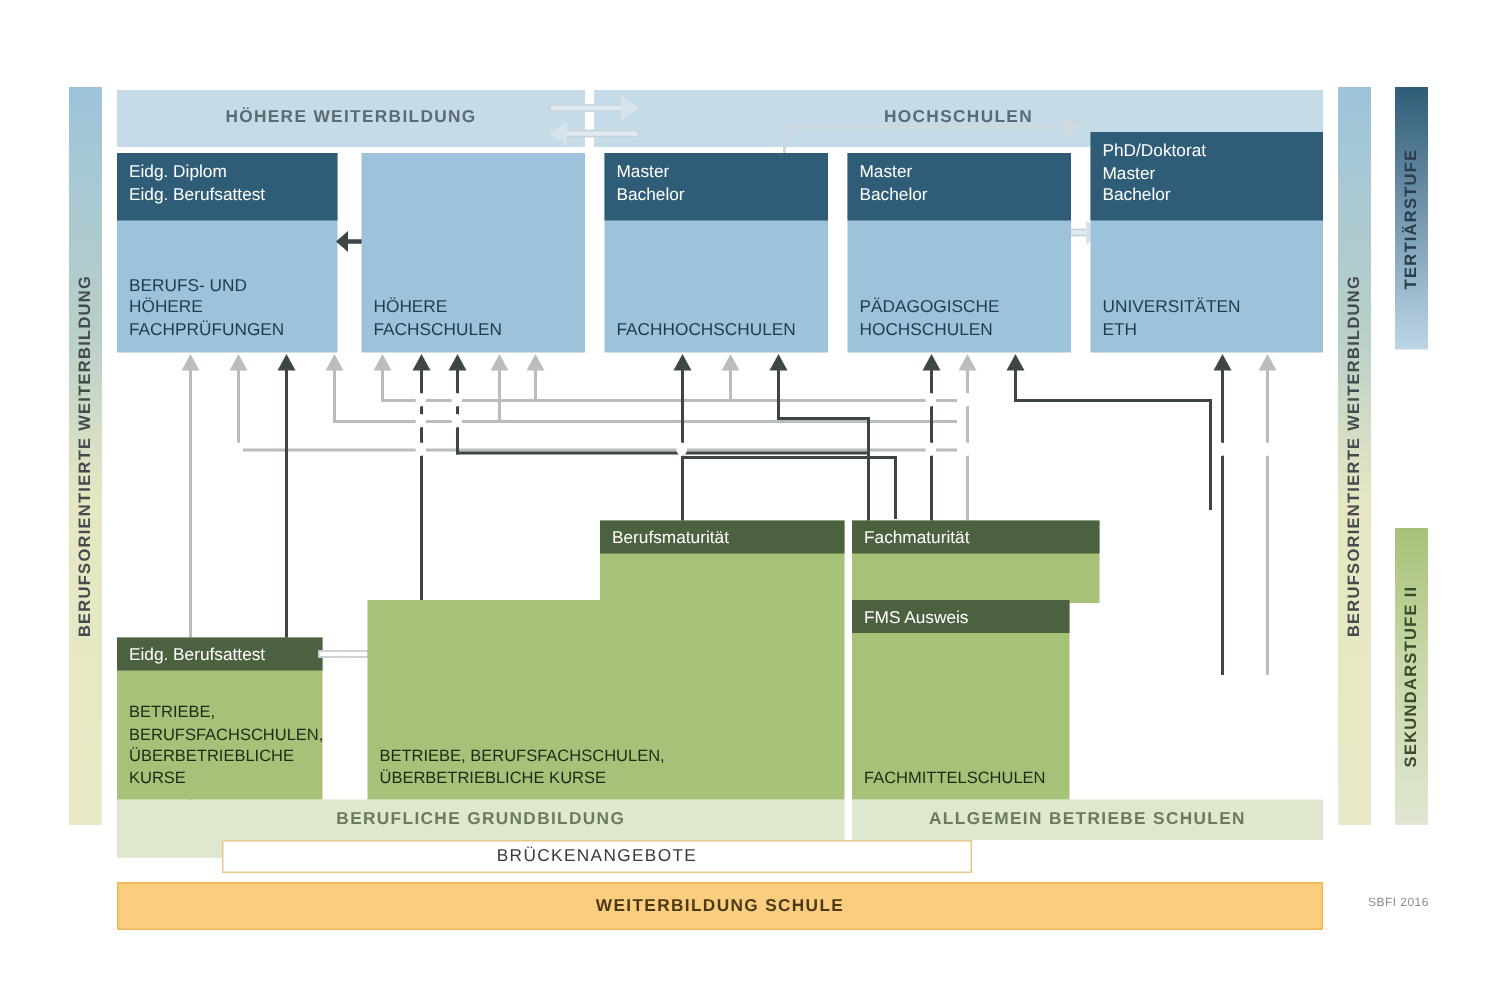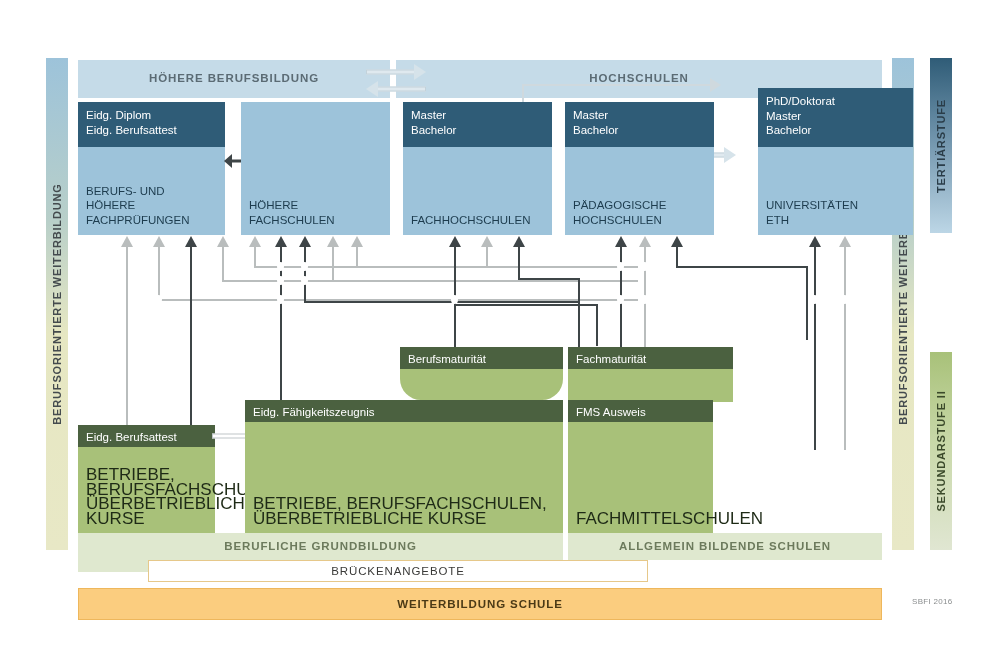--- a/index.html
+++ b/index.html
@@ -75,21 +75,21 @@
     color: #ffffff;
     font-size: 11.5px;
     line-height: 14.5px;
     padding: 5px 8px 6px 8px;
     box-sizing: border-box;
   }
   .green-foot {
     position: absolute;
     left: 8px; right: 6px; bottom: 7px;
     color: #1e2a16;
-    font-size: 17px;
+    font-size: 11px;
     line-height: 14.5px;
   }
 
   
   .bridge {
     background: #ffffff;
     border: 1px solid #e6c88a;
   }
   .bridge-label {
     position: absolute; left:0; right:0; top: 4px;
@@ -209,21 +209,21 @@
 
   <div class="abs vbar bar-tert" style="left:930px; top:58px; width:22px; height:175px;">
     <span class="vbar-text">TERTIÄRSTUFE</span>
   </div>
 
   <div class="abs vbar bar-sek" style="left:930px; top:352px; width:22px; height:198px;">
     <span class="vbar-text">SEKUNDARSTUFE II</span>
   </div>
 
   <div class="abs tert-banner" style="left:78px; top:60px; width:312px; height:38px;">
-    <div class="tert-banner-label">HÖHERE BERUFSBILDUNG</div>
+    <div class="tert-banner-label">HÖHERE WEITERBILDUNG</div>
   </div>
   <div class="abs tert-banner" style="left:396px; top:60px; width:486px; height:38px;">
     <div class="tert-banner-label">HOCHSCHULEN</div>
   </div>
 
   <div class="abs flatarrow" style="left:366px; top:65px; width:60px; height:14px;">
     <div class="shaft" style="width:50px;"></div>
     <div class="head-r"></div>
   </div>
   <div class="abs flatarrow" style="left:366px; top:82px; width:60px; height:14px;">
@@ -279,21 +279,21 @@
     <div class="blue-head" style="height:45px;">
       <div>Master</div>
       <div>Bachelor</div>
     </div>
     <div class="blue-foot">
       <div>PÄDAGOGISCHE</div>
       <div>HOCHSCHULEN</div>
     </div>
   </div>
 
-  <div class="abs blue-col" style="left:727px; top:88px; width:155px; height:147px;margin-left:31px;">
+  <div class="abs blue-col" style="left:727px; top:88px; width:155px; height:147px;">
     <div class="blue-head" style="height:59px;">
       <div>PhD/Doktorat</div>
       <div>Master</div>
       <div>Bachelor</div>
     </div>
     <div class="blue-foot">
       <div>UNIVERSITÄTEN</div>
       <div>ETH</div>
     </div>
   </div>
@@ -373,50 +373,47 @@
   <div class="abs jog" style="left:641px; top:262px;"></div>
   <div class="abs jog" style="left:641px; top:295px;"></div>
   <div class="abs jog" style="left:811px; top:295px;"></div>
   <div class="abs jog" style="left:841px; top:295px;"></div>
   <div class="abs jog" style="left:451px; top:295px;"></div>
 
   <div class="abs green-band" style="left:78px; top:533px; width:485px; height:39px;">
     <div class="green-band-label">BERUFLICHE GRUNDBILDUNG</div>
   </div>
   <div class="abs green-band" style="left:568px; top:533px; width:314px; height:27px;">
-    <div class="green-band-label">ALLGEMEIN BILDENDE SCHULEN</div>
+    <div class="green-band-label">ALLGEMEIN BETRIEBE SCHULEN</div>
   </div>
 
   <div class="abs green-col" style="left:78px; top:425px; width:137px; height:108px;">
     <div class="green-head" style="height:22px;">
       <div>Eidg. Berufsattest</div>
     </div>
     <div class="green-foot">
       <div>BETRIEBE,</div>
       <div>BERUFSFACHSCHULEN,</div>
       <div>ÜBERBETRIEBLICHE KURSE</div>
     </div>
   </div>
 
   <div class="abs flatarrow onwhite" style="left:212px; top:428px; width:46px; height:16px;">
     <div class="shaft" style="width:34px;"></div>
     <div class="head-r"></div>
   </div>
 
   <div class="abs green-col" style="left:245px; top:400px; width:318px; height:133px;">
-    <div class="green-head" style="height:22px;">
-      <div>Eidg. Fähigkeitszeugnis</div>
-    </div>
     <div class="green-foot">
       <div>BETRIEBE, BERUFSFACHSCHULEN,</div>
       <div>ÜBERBETRIEBLICHE KURSE</div>
     </div>
   </div>
 
-  <div class="abs green-col" style="left:400px; top:347px; width:163px; height:53px;border-radius:21px;">
+  <div class="abs green-col" style="left:400px; top:347px; width:163px; height:53px;">
     <div class="green-head" style="height:22px;">
       <div>Berufsmaturität</div>
     </div>
   </div>
 
   <div class="abs green-col" style="left:568px; top:347px; width:165px; height:55px;">
     <div class="green-head" style="height:22px;">
       <div>Fachmaturität</div>
     </div>
   </div>

